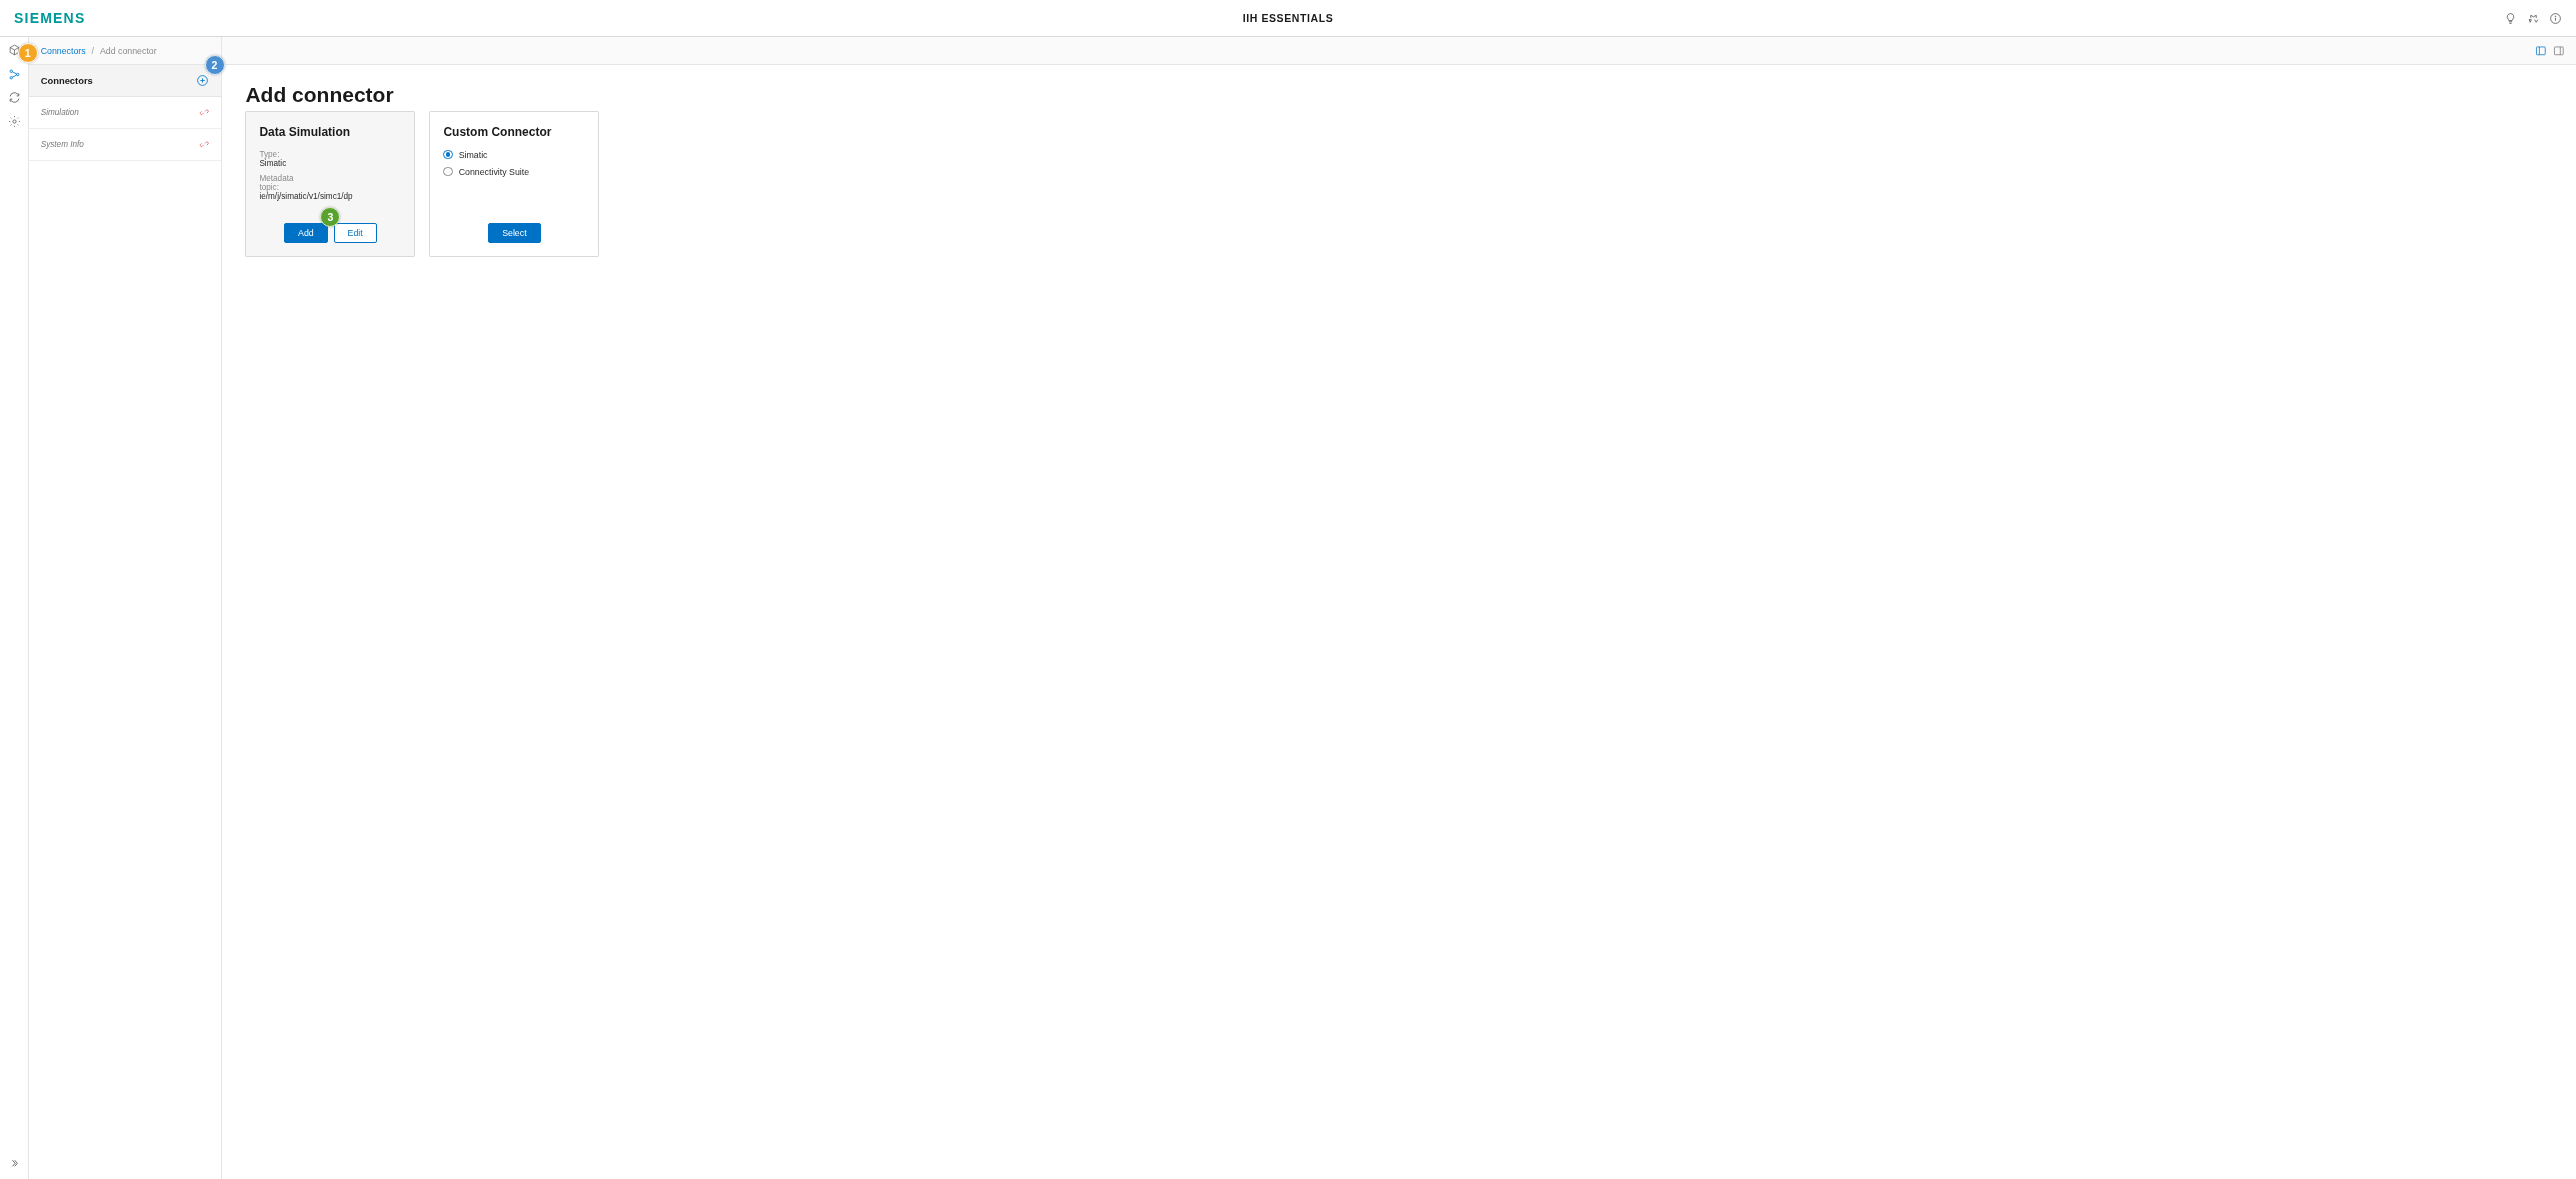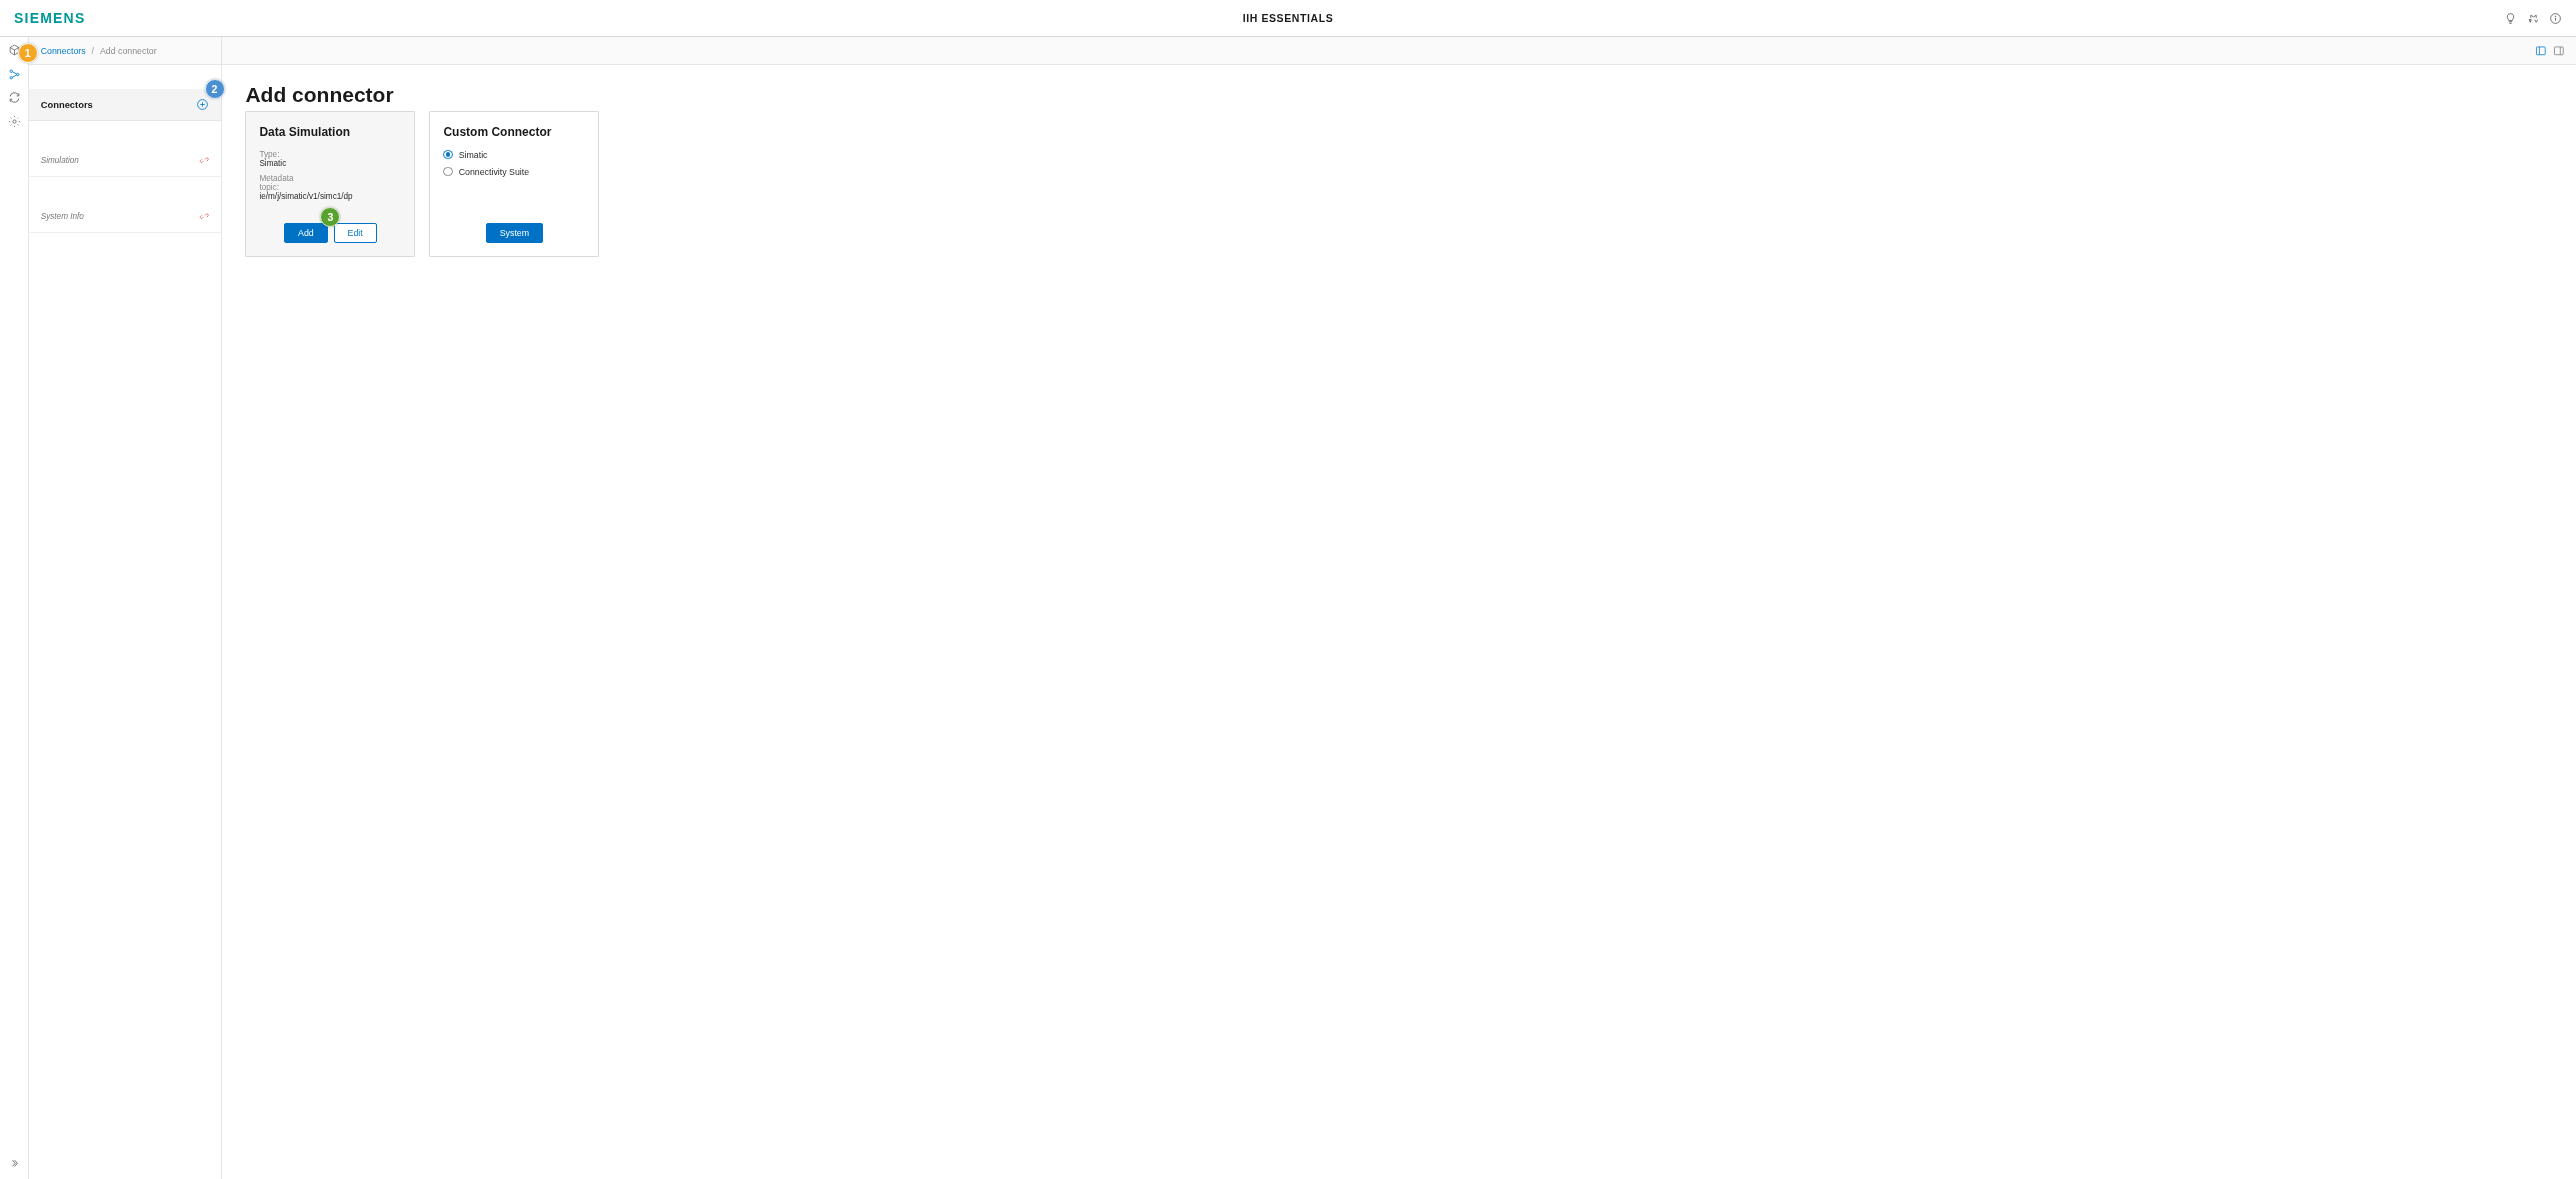--- a/index.html
+++ b/index.html
@@ -70,21 +70,20 @@
     margin-bottom: 8.2px;
     cursor: pointer;
   }
 
   
   .side-panel {
     width: 193px;
     border-right: 0.6px solid #e5e5e5;
     display: flex;
     flex-direction: column;
-    gap: 24px;
   }
   .breadcrumb-bar {
     height: 28px;
     display: flex;
     align-items: center;
     padding: 0 11.7px;
     border-bottom: 0.6px solid #e5e5e5;
     background: #fafafa;
     font-size: 8.8px;
     gap: 5.9px;
@@ -395,21 +394,21 @@
           <div class="card-title">Custom Connector</div>
           <div class="radio-row">
             <span class="radio checked"></span>
             <span>Simatic</span>
           </div>
           <div class="radio-row">
             <span class="radio"></span>
             <span>Connectivity Suite</span>
           </div>
           <div class="card-actions">
-            <button class="btn primary">System</button>
+            <button class="btn primary">Select</button>
           </div>
         </div>
 
       </div>
     </div>
   </div>
 
 </div>
 
 

